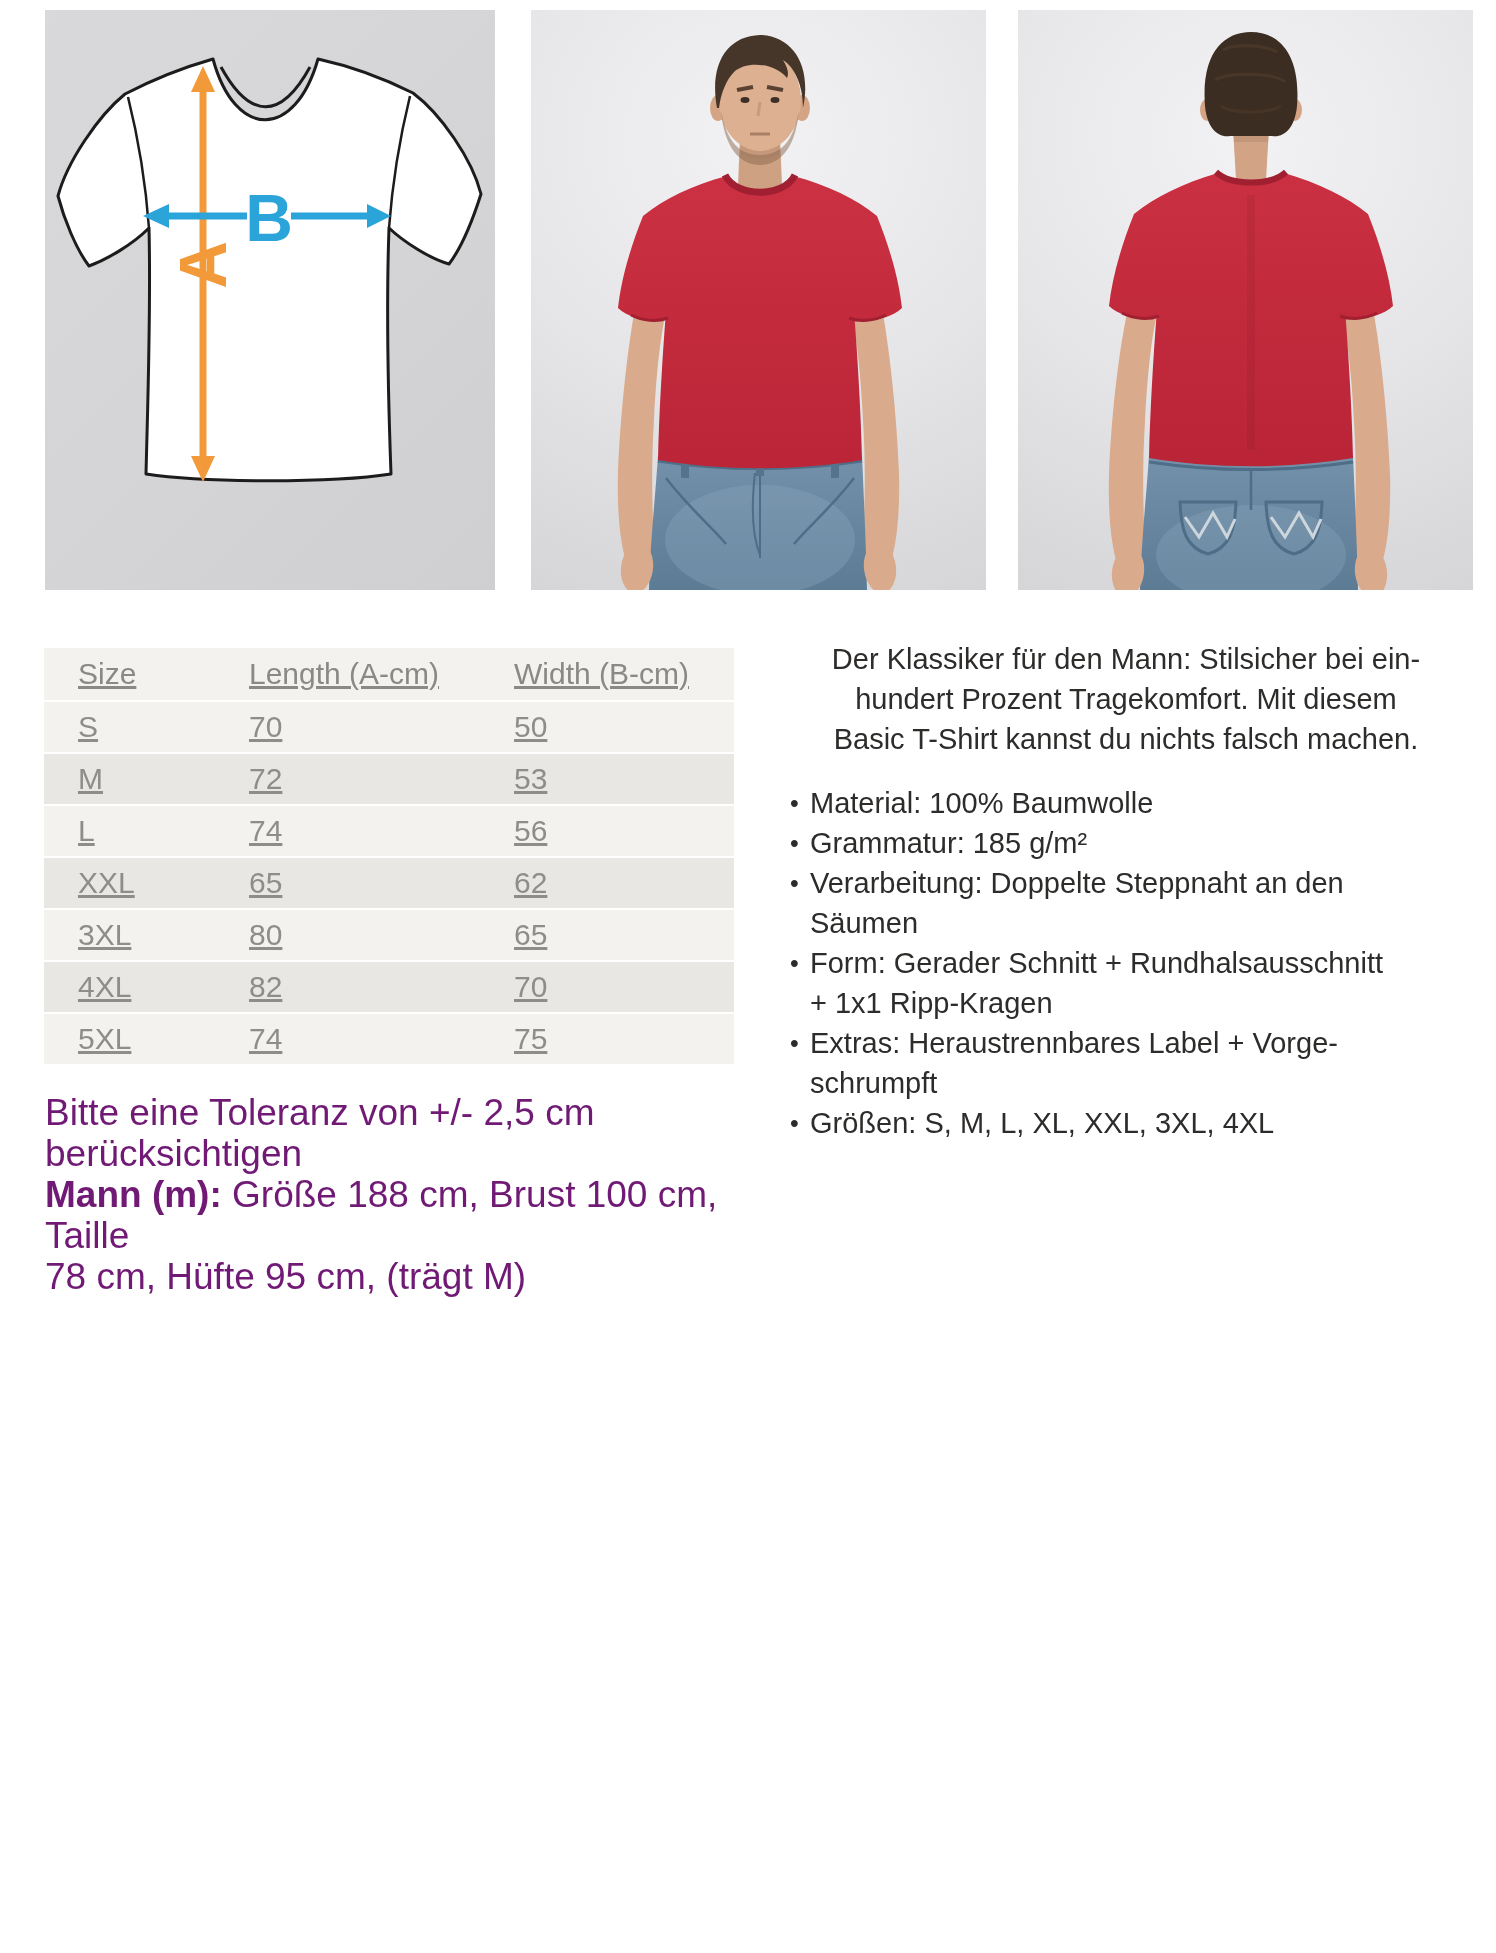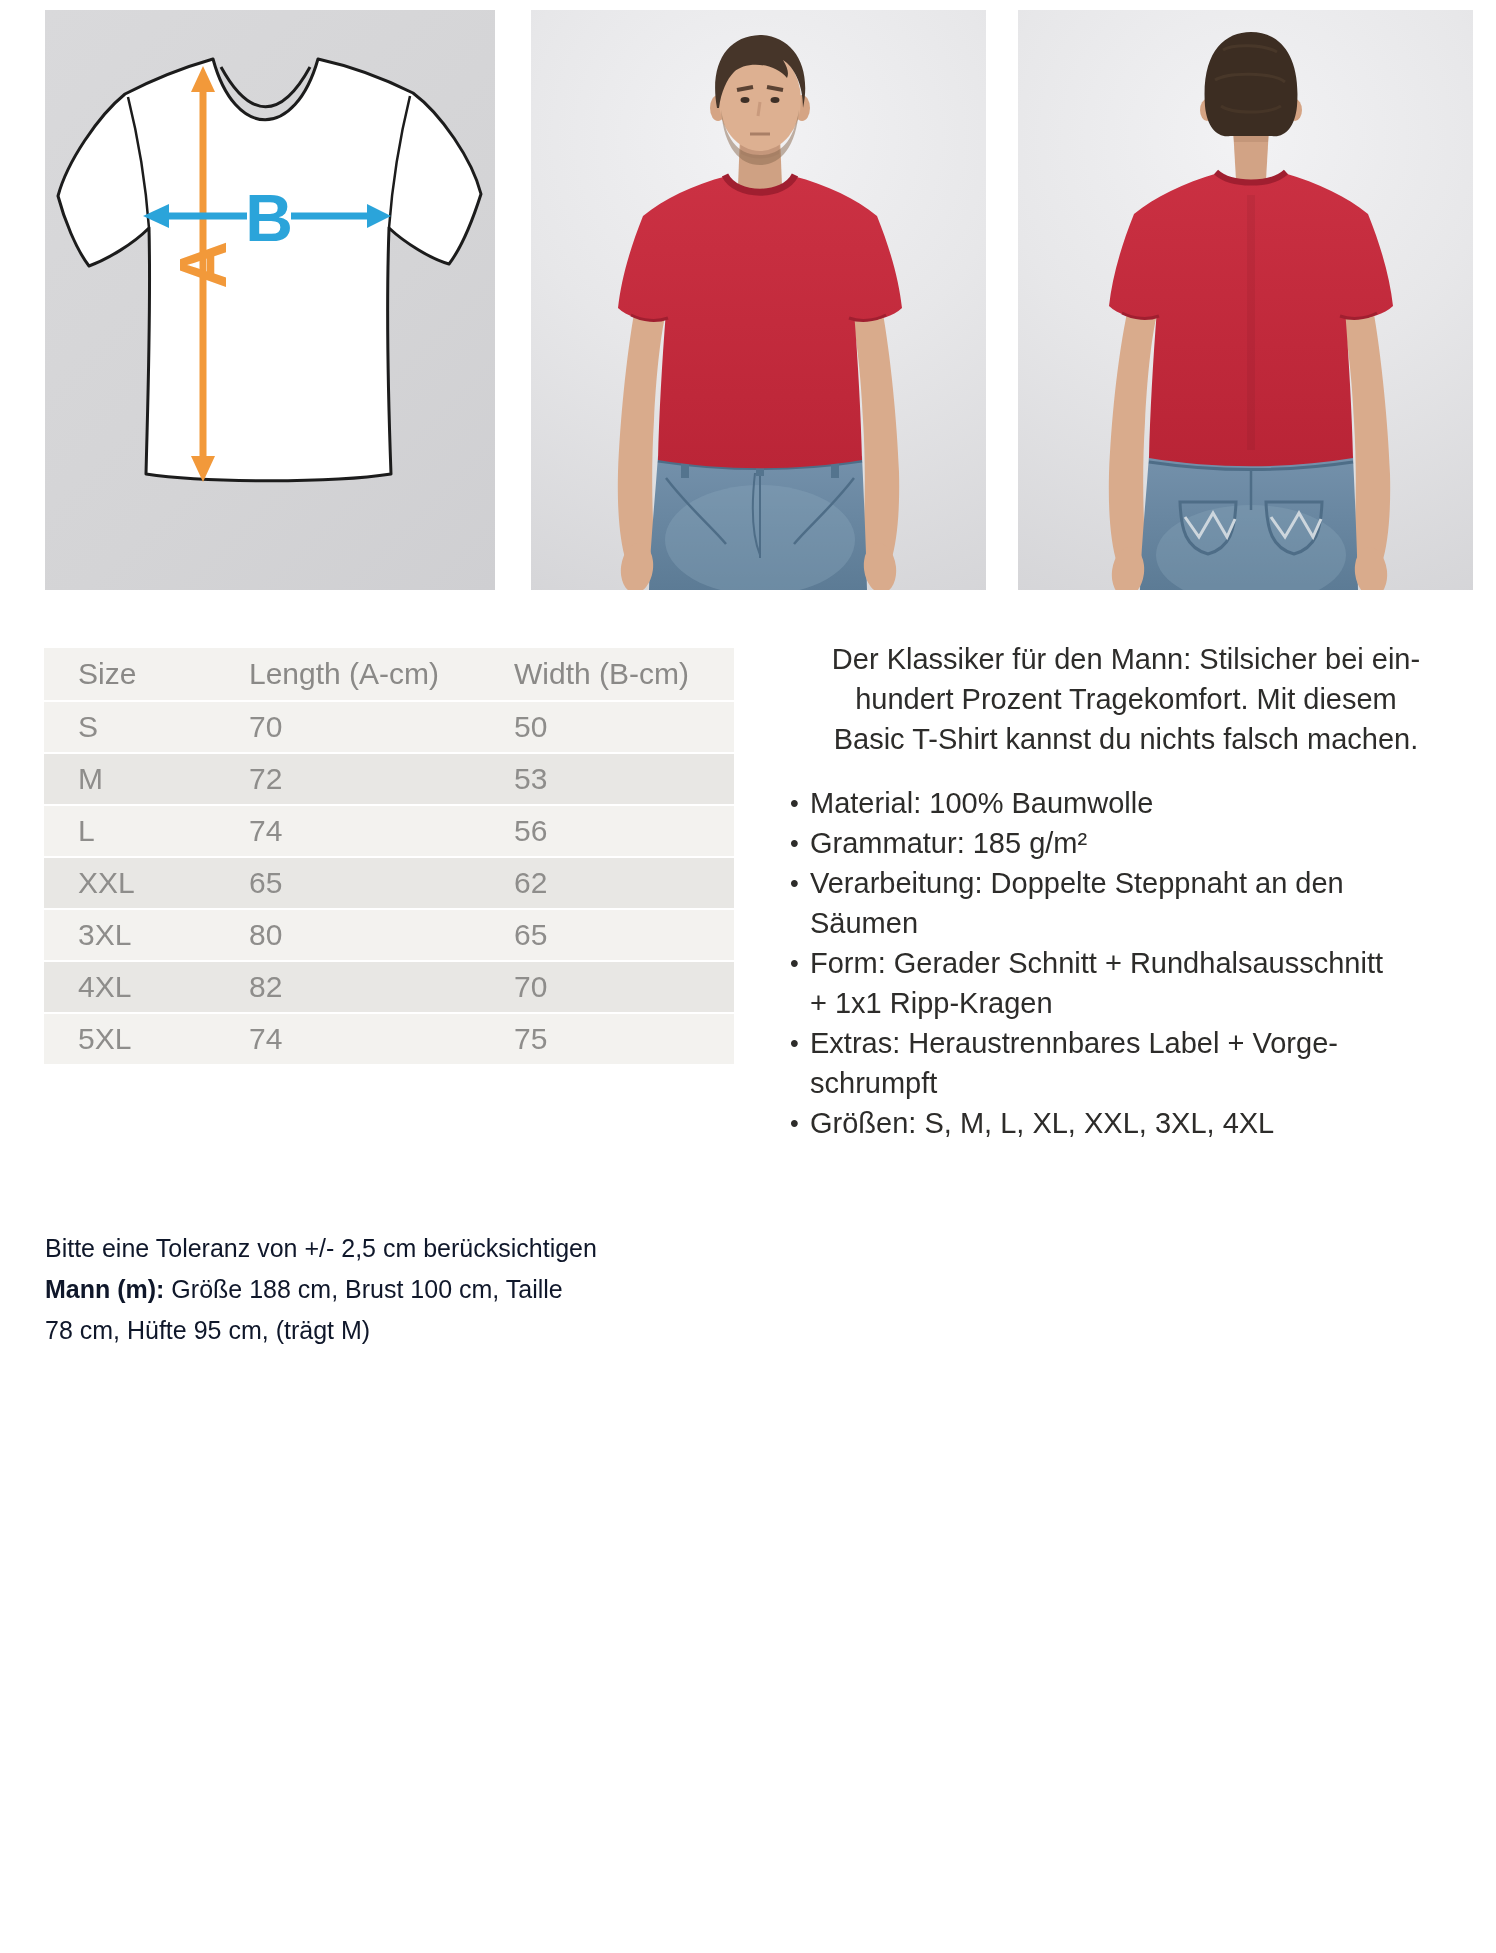--- a/index.html
+++ b/index.html
@@ -11,36 +11,36 @@
   .panel{position:absolute;top:10px;height:580px;overflow:hidden;}
   #panel-diagram{left:45px;width:450px;background:linear-gradient(135deg,#d9d9db 0%,#d4d4d6 60%,#cfcfd2 100%);}
   .photo-panel{background:radial-gradient(ellipse 130% 95% at 50% 22%,#f2f2f4 0%,#e7e7e9 42%,#d2d2d5 100%);}
   #panel-front{left:531px;width:455px;}
   #panel-back{left:1018px;width:455px;}
   .panel svg{display:block;width:100%;height:100%;}
 
   
   .size-table{position:absolute;left:44px;top:648px;width:690px;font-size:30px;color:#8e8d8b;}
   .t-row{display:grid;grid-template-columns:171px 265px auto;align-items:center;
-         padding-left:34px;box-sizing:border-box;margin-bottom:2px;}
+         padding-left:34px;box-sizing:border-box;margin-bottom:2px;text-decoration:underline;}
   .t-head{height:52px;background:#f3f2ef;color:#8a8987;}
   .size-row{height:50px;}
   div.size-row:nth-of-type(odd){background:#e8e7e4;}
   div.size-row:nth-of-type(even){background:#f3f2ef;}
 
   
   .desc{position:absolute;left:781px;top:639px;width:690px;font-size:29px;line-height:40px;color:#2d2c2a;}
   .desc-intro{white-space:pre-line;text-align:center;}
   .bullets{margin-top:24px;}
   .bullet{display:flex;}
   .bullet-marker{flex:none;width:20px;padding-left:9px;font-size:25px;line-height:40px;color:#2d2c2a;}
   .bullet-text{white-space:pre-line;padding-left:0;}
 
   
-  .note{position:absolute;left:45px;top:1228px;width:730px;font-size:25px;line-height:41px;color:#0f172a;}
+  .note{position:absolute;left:45px;top:1092px;width:730px;font-size:37px;line-height:41px;color:#701a75;}
   .note b{font-weight:bold;}
 </style>
 </head>
 <body>
 
 <div class="panel" id="panel-diagram">
   <svg viewBox="0 0 450 580">
     <g>
       <path d="M168,49 C140,57 107,70 80,84 C53,106 22,152 13,186 C19,209 31,239 44,256
                C63,249 88,234 104,218 C106,300 103,382 101,464 C160,473 288,473 346,464

